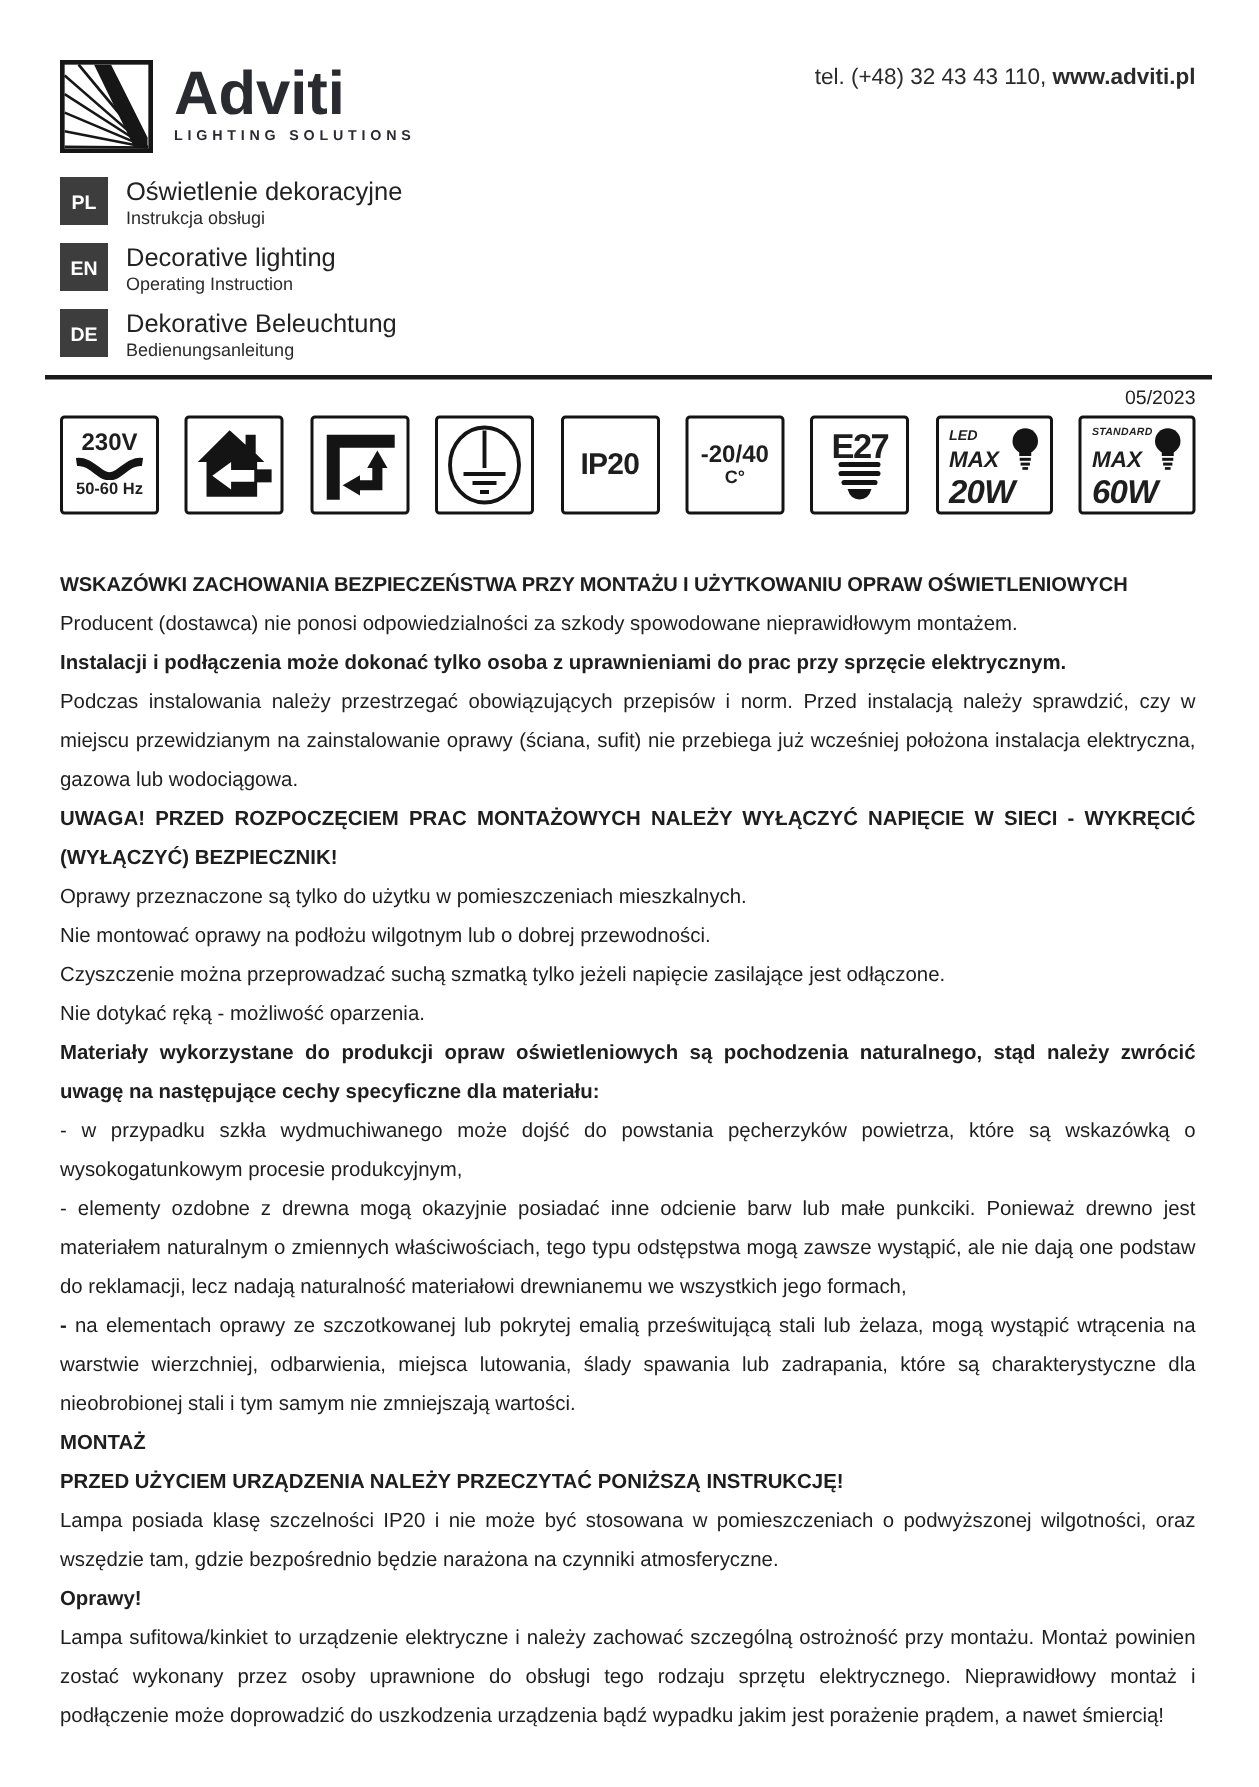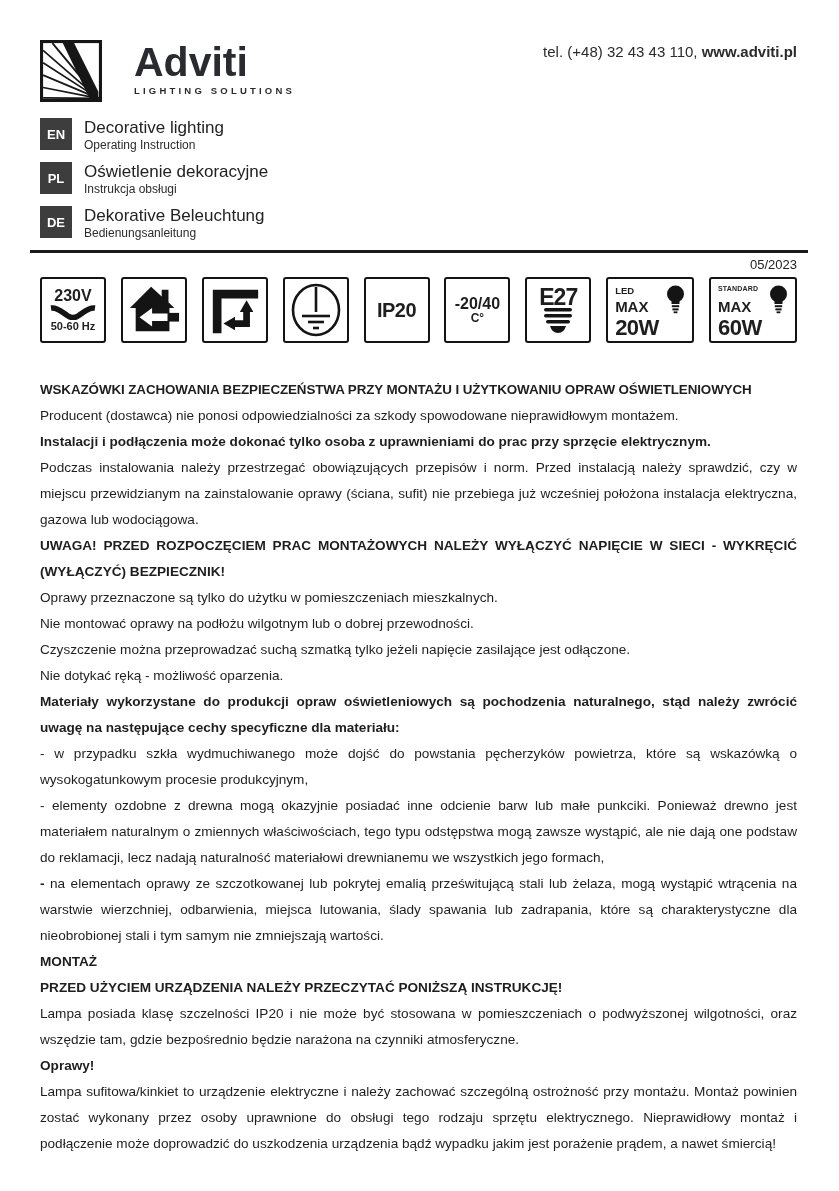--- a/index.html
+++ b/index.html
@@ -6,21 +6,21 @@
   html,body { background:#ffffff; }
   body {
     width:839px; height:1191px; overflow:hidden; position:relative;
     font-family:"Liberation Sans","DejaVu Sans",sans-serif;
     color:#1e1e1e; -webkit-font-smoothing:antialiased;
   }
   .page { padding:40px 42px 0 40px; }
 
   
   .header { display:flex; justify-content:space-between; align-items:flex-start; }
-  .logo-wrap { display:flex; gap:32px; align-items:flex-start; }
+  .logo-wrap { display:flex; gap:14px; align-items:flex-start; }
   .logo-mark svg { display:block; }
   .wordmark { font-size:41px; font-weight:700; color:#2a2a31; letter-spacing:0px; line-height:40px; margin-top:2px; }
   .tagline { font-size:9.5px; font-weight:700; letter-spacing:3.2px; color:#2a2a31; margin-top:3px; }
   .company { text-align:right; font-size:15px; line-height:20.5px; color:#2b2b2b; padding-top:2px; }
   .company .co-name { font-weight:700; }
   .company .co-web { font-weight:700; }
 
   
   .langs { margin-top:16px; }
   .lang-row { display:flex; gap:12px; align-items:flex-start; margin-bottom:10px; }
@@ -36,21 +36,21 @@
   .rule { height:3px; background:#1b1b1b; margin-left:-10px; width:778px; margin-top:6px; }
   .date { text-align:right; font-size:13px; color:#222; margin-top:4px; }
 
   
   .icons { display:flex; margin-top:5px;justify-content:space-between; }
   .ibox {
     width:66px; height:66px; border:2.5px solid #141414; border-radius:3px;
     display:flex; flex-direction:column; align-items:center; justify-content:center;
     background:#fff; position:relative; flex:0 0 auto;
   }
-  .ibox.wide { width:88px; }
+  .ibox.wide { width:78px;font-style:italic; }
   .v-top { font-size:16px; font-weight:700; letter-spacing:0px; line-height:16px; }
   .v-bottom { font-size:11px; font-weight:700; line-height:12px; }
   .ip-label { font-size:20px; font-weight:700; letter-spacing:-0.5px; }
   .t-top { font-size:16px; font-weight:700; line-height:17px; }
   .t-bottom { font-size:12px; font-weight:700; line-height:13px; }
   .e27-label { font-size:23px; font-weight:700; letter-spacing:-1px; line-height:22px; }
   .bulb-tag { position:absolute; top:6px; left:7px; font-weight:700; }
   .tag-led { font-size:9.5px; }
   .tag-std { font-size:7px; letter-spacing:0.2px; }
   .bulb-glyph { position:absolute; top:6px; right:6px; }
@@ -91,31 +91,31 @@
         <div class="tagline">LIGHTING SOLUTIONS</div>
       </div>
     </div>
     <div class="company">
       <div><span>tel. (+48) 32 43 43 110, </span><span class="co-web">www.adviti.pl</span></div>
     </div>
   </div>
 
   <div class="langs">
     <div class="lang-row">
+      <div class="lang-badge">PL</div>
+      <div>
+        <div class="lang-title">Oświetlenie dekoracyjne</div>
+        <div class="lang-sub">Instrukcja obsługi</div>
+      </div>
+    </div>
+    <div class="lang-row">
       <div class="lang-badge">EN</div>
       <div>
         <div class="lang-title">Decorative lighting</div>
         <div class="lang-sub">Operating Instruction</div>
-      </div>
-    </div>
-    <div class="lang-row">
-      <div class="lang-badge">PL</div>
-      <div>
-        <div class="lang-title">Oświetlenie dekoracyjne</div>
-        <div class="lang-sub">Instrukcja obsługi</div>
       </div>
     </div>
     <div class="lang-row">
       <div class="lang-badge">DE</div>
       <div>
         <div class="lang-title">Dekorative Beleuchtung</div>
         <div class="lang-sub">Bedienungsanleitung</div>
       </div>
     </div>
   </div>

